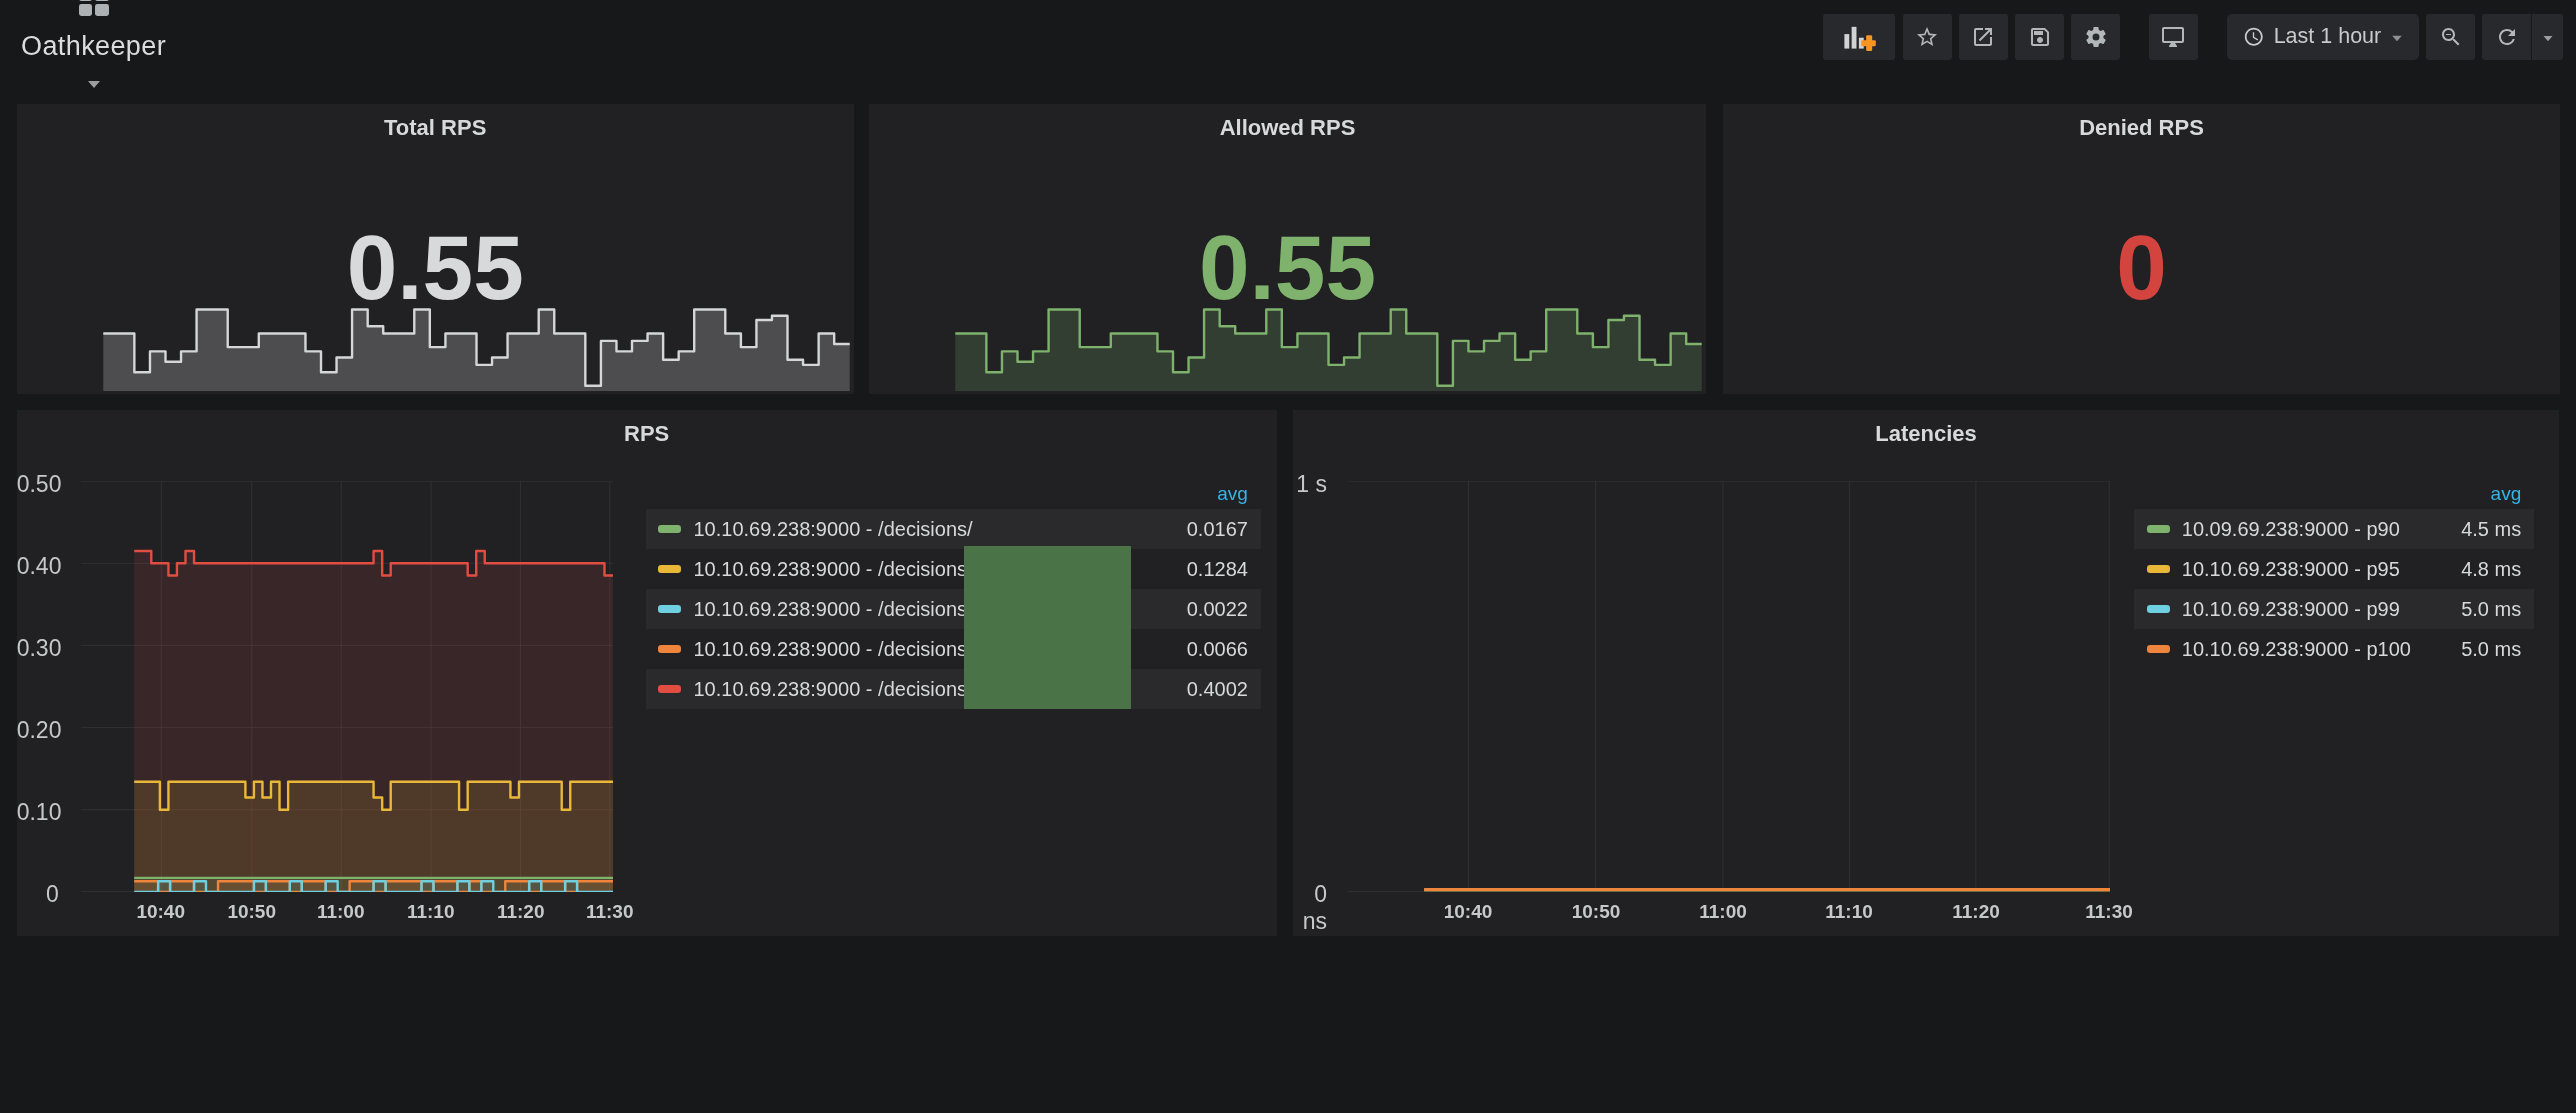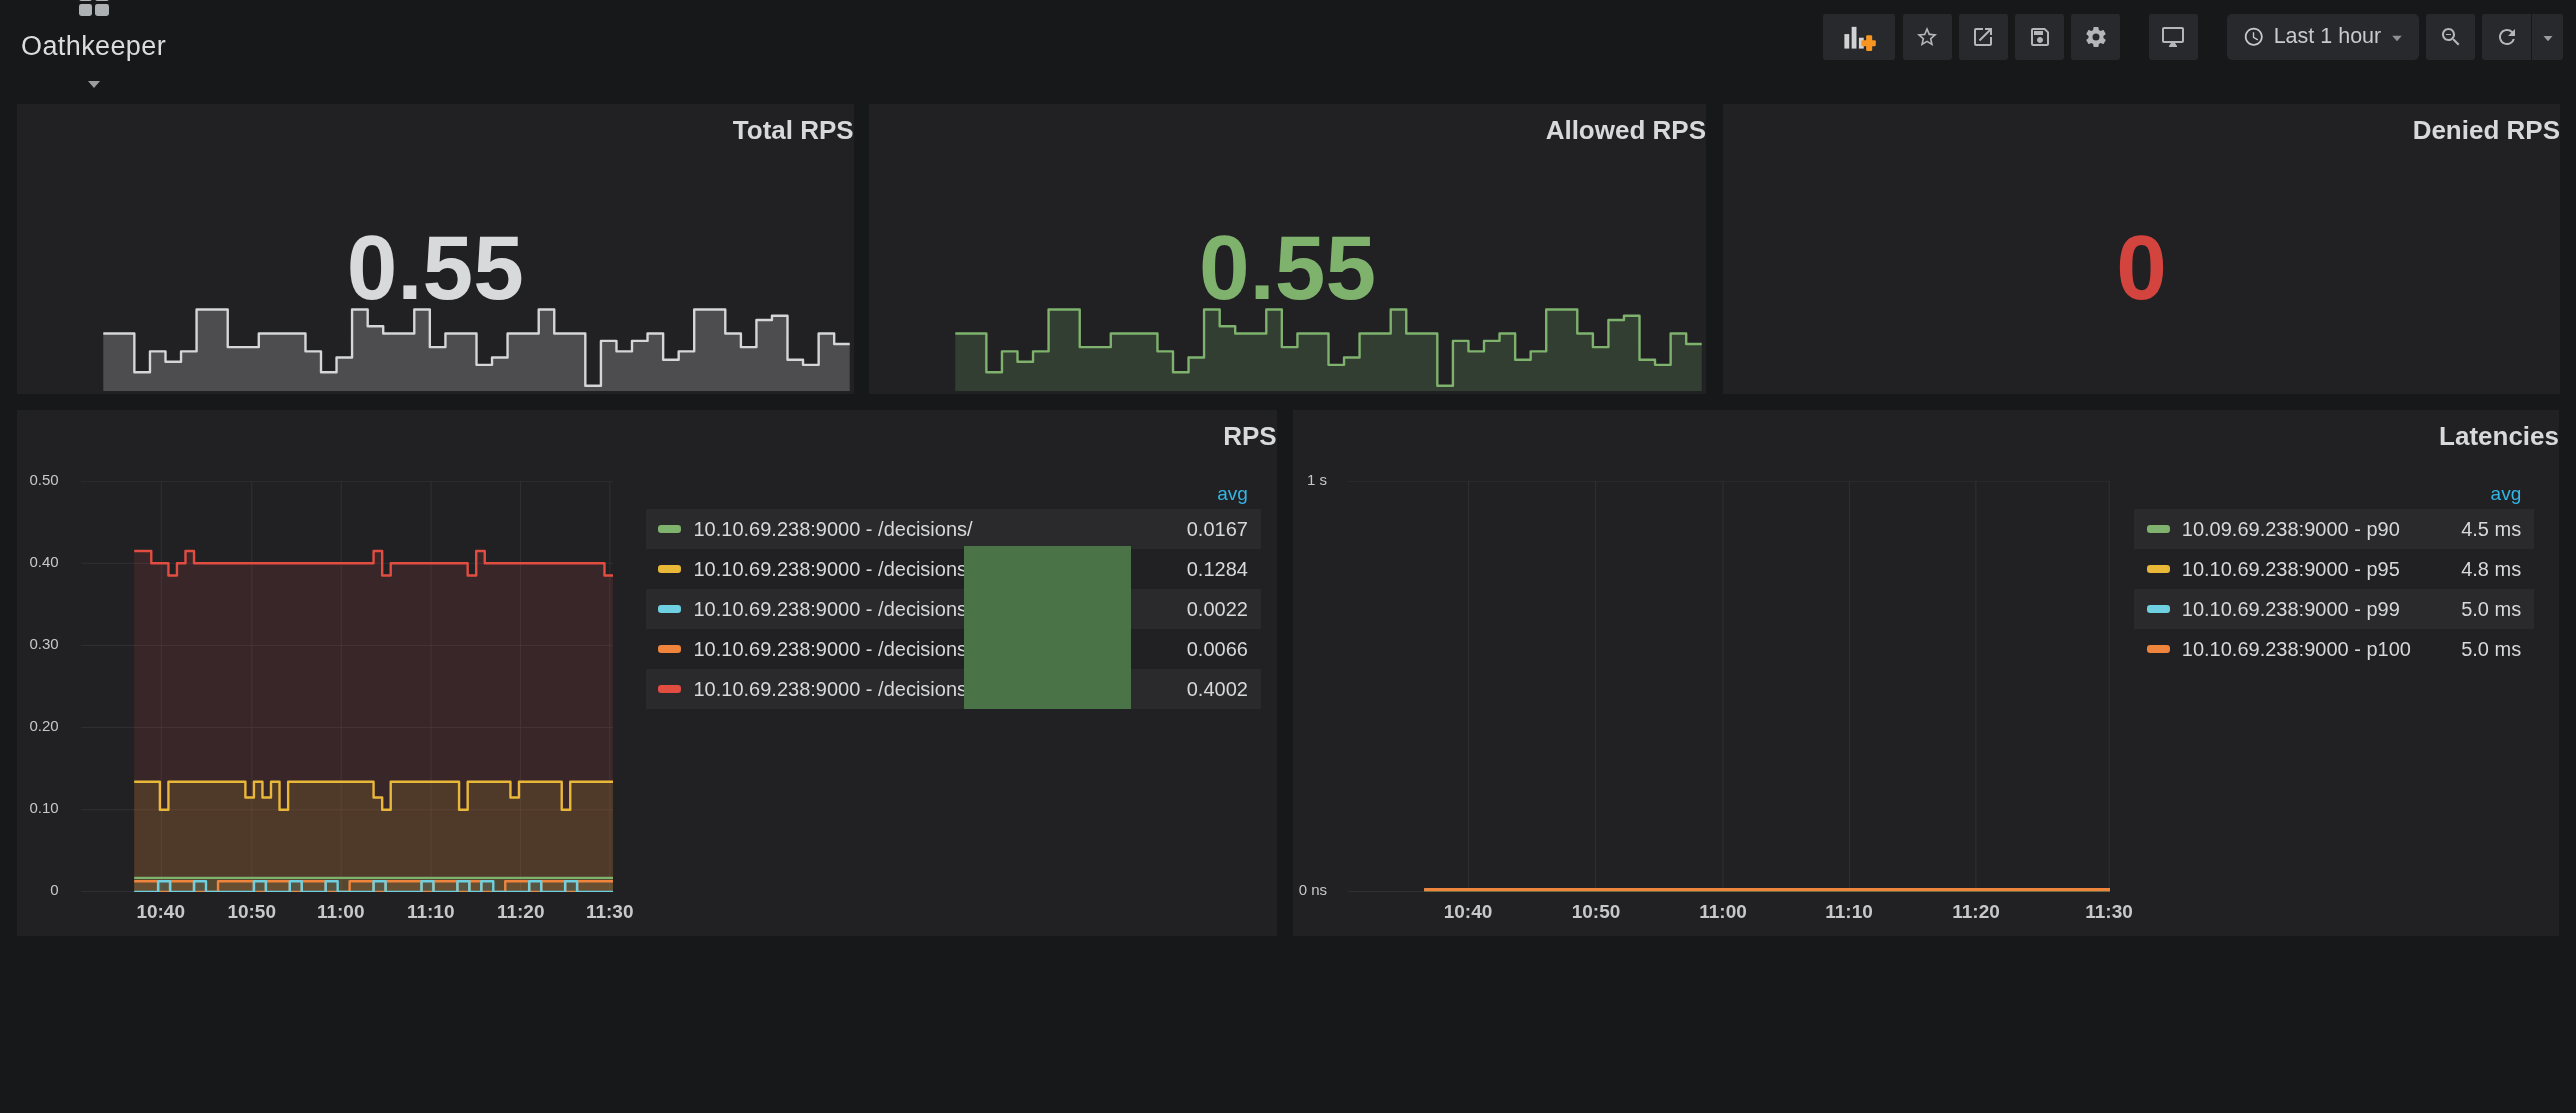--- a/index.html
+++ b/index.html
@@ -25,28 +25,28 @@
   .ml27 { margin-left:21.5px; }
   .timepicker { display:flex; align-items:center; gap:9.6px; background:#27292c; border:none; border-radius:5px; padding:0 16px; cursor:pointer; }
   .timepicker svg { width:21.5px; height:21.5px; }
   .timepicker .tp-text { font-size:21.5px; color:#c9cacc; font-weight:500; }
   .timepicker .caret { border-top-color:#8e9094; margin-top:3.2px; transform:scale(0.8); }
   .tb-split { display:flex; border-radius:2.4px; overflow:hidden; }
   .tb-split .tb-btn { border-radius:0; }
   .tb-split .tb-btn.caret-part { width:32px; border-left:1.6px solid #17181a; }
   
   .panel { position:absolute; background:#212124; }
-  .panel-title { position:absolute; top:11px; left:0; right:0; text-align:right; font-size:26px; font-weight:700; color:#d8d9da; cursor:pointer; }
+  .panel-title { position:absolute; top:11px; left:0; right:0; text-align:center; font-size:22px; font-weight:700; color:#d8d9da; cursor:pointer; }
   .big-value { position:absolute; top:118px; left:0; right:0; text-align:center; font-size:91px; font-weight:700; line-height:1; }
   
   .chart { position:absolute; inset:0; }
   .chart .plot { position:absolute; }
   .chart .plot svg { position:absolute; left:0; top:0; }
   .ylabels { position:absolute; }
-  .ylabels span { position:absolute; right:11px; left:0; text-align:right; font-size:15px; color:#c7c8ca; }
+  .ylabels span { position:absolute; right:11px; left:0; text-align:right; font-size:23px; color:#c7c8ca; }
   .xlabels { position:absolute;font-weight:bold; }
   .xlabels span { position:absolute; width:80px; text-align:center; font-size:19px; color:#c7c8ca; }
   .spark { pointer-events:none; }
   
   .legend { position:absolute; }
   .legend-header { height:30px; display:flex; align-items:center; justify-content:flex-end; padding-right:12.8px; font-size:19px; font-weight:400; cursor:pointer; }
   .legend-row { height:40px; display:flex; align-items:center; padding:0 12.8px; cursor:pointer; }
   .legend-row:nth-child(even) { background:rgba(255,255,255,0.045); }
   .swatch { width:23px; height:7.2px; border-radius:3.2px; margin-right:12px; flex:0 0 auto; }
   .legend-label { flex:1; font-size:20px; color:#d8d9da; white-space:nowrap; overflow:hidden; }

